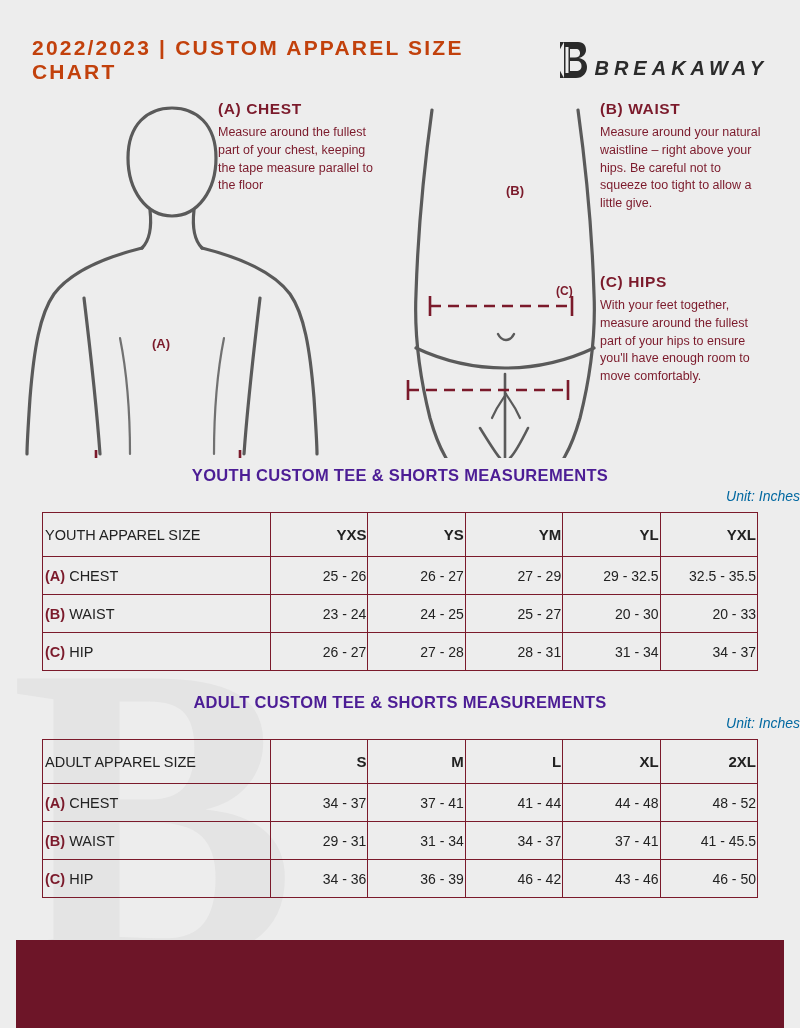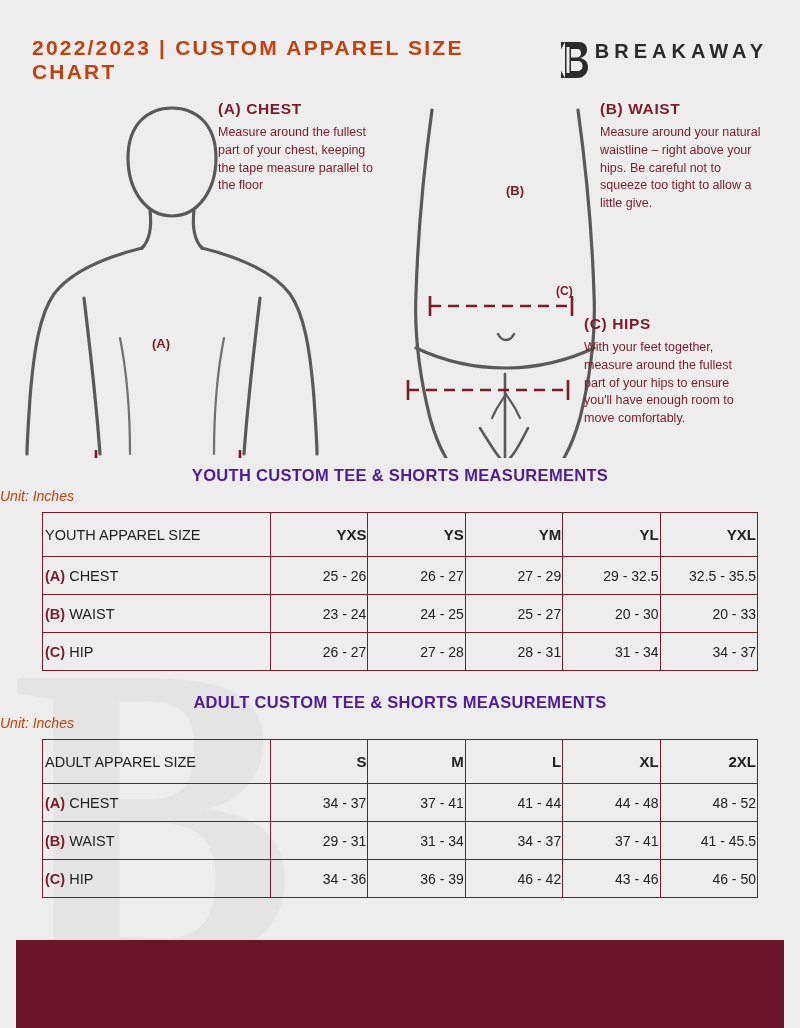--- a/index.html
+++ b/index.html
@@ -38,22 +38,23 @@
   }
   .header-title {
     font-family: "Liberation Sans", sans-serif;
     font-weight: bold;
     font-size: 21px;
     letter-spacing: 2.2px;
     color: #c2410c;
   }
   .brand {
     display: flex;
-    align-items: flex-start;
+    align-items: flex-end;
     gap: 6px;
+    font-style: italic;
   }
   .brand-mark {
     width: 34px; height: 40px;
     position: relative;
   }
   .brand-name {
     font-weight: bold;
     font-size: 20px;
     letter-spacing: 5px;
     color: #2b2b2b;
@@ -77,36 +78,36 @@
     margin-bottom: 6px;
   }
   .note-title .lbl { color: #7b1a2b; }
   .note-body {
     color: #7b1a2b;
     font-size: 12.5px;
     line-height: 1.42;
   }
   .note-a { left: 218px; top: 2px; width: 165px;}
   .note-b { left: 600px; top: 2px; width: 170px;}
-  .note-c { left: 584px; top: 175px; width: 172px; margin-top: 42px;}
+  .note-c { left: 600px; top: 175px; width: 172px;}
 
   
   .table-block { margin-top: 8px; }
   .tbl-title {
     text-align: center;
     font-weight: bold;
     font-size: 16.5px;
     color: #4c1d95;
     letter-spacing: .3px;
   }
   .tbl-unit {
-    text-align: left;
+    text-align: right;
     font-style: italic;
     font-size: 14px;
-    color: #c2410c;
+    color: #0369a1;
     margin-top: 3px;
     margin-bottom: 8px;
   }
   table {
     width: 716px;
     margin: 0 auto;
     border-collapse: collapse;
     table-layout: fixed;
   }
   table td, table th {

